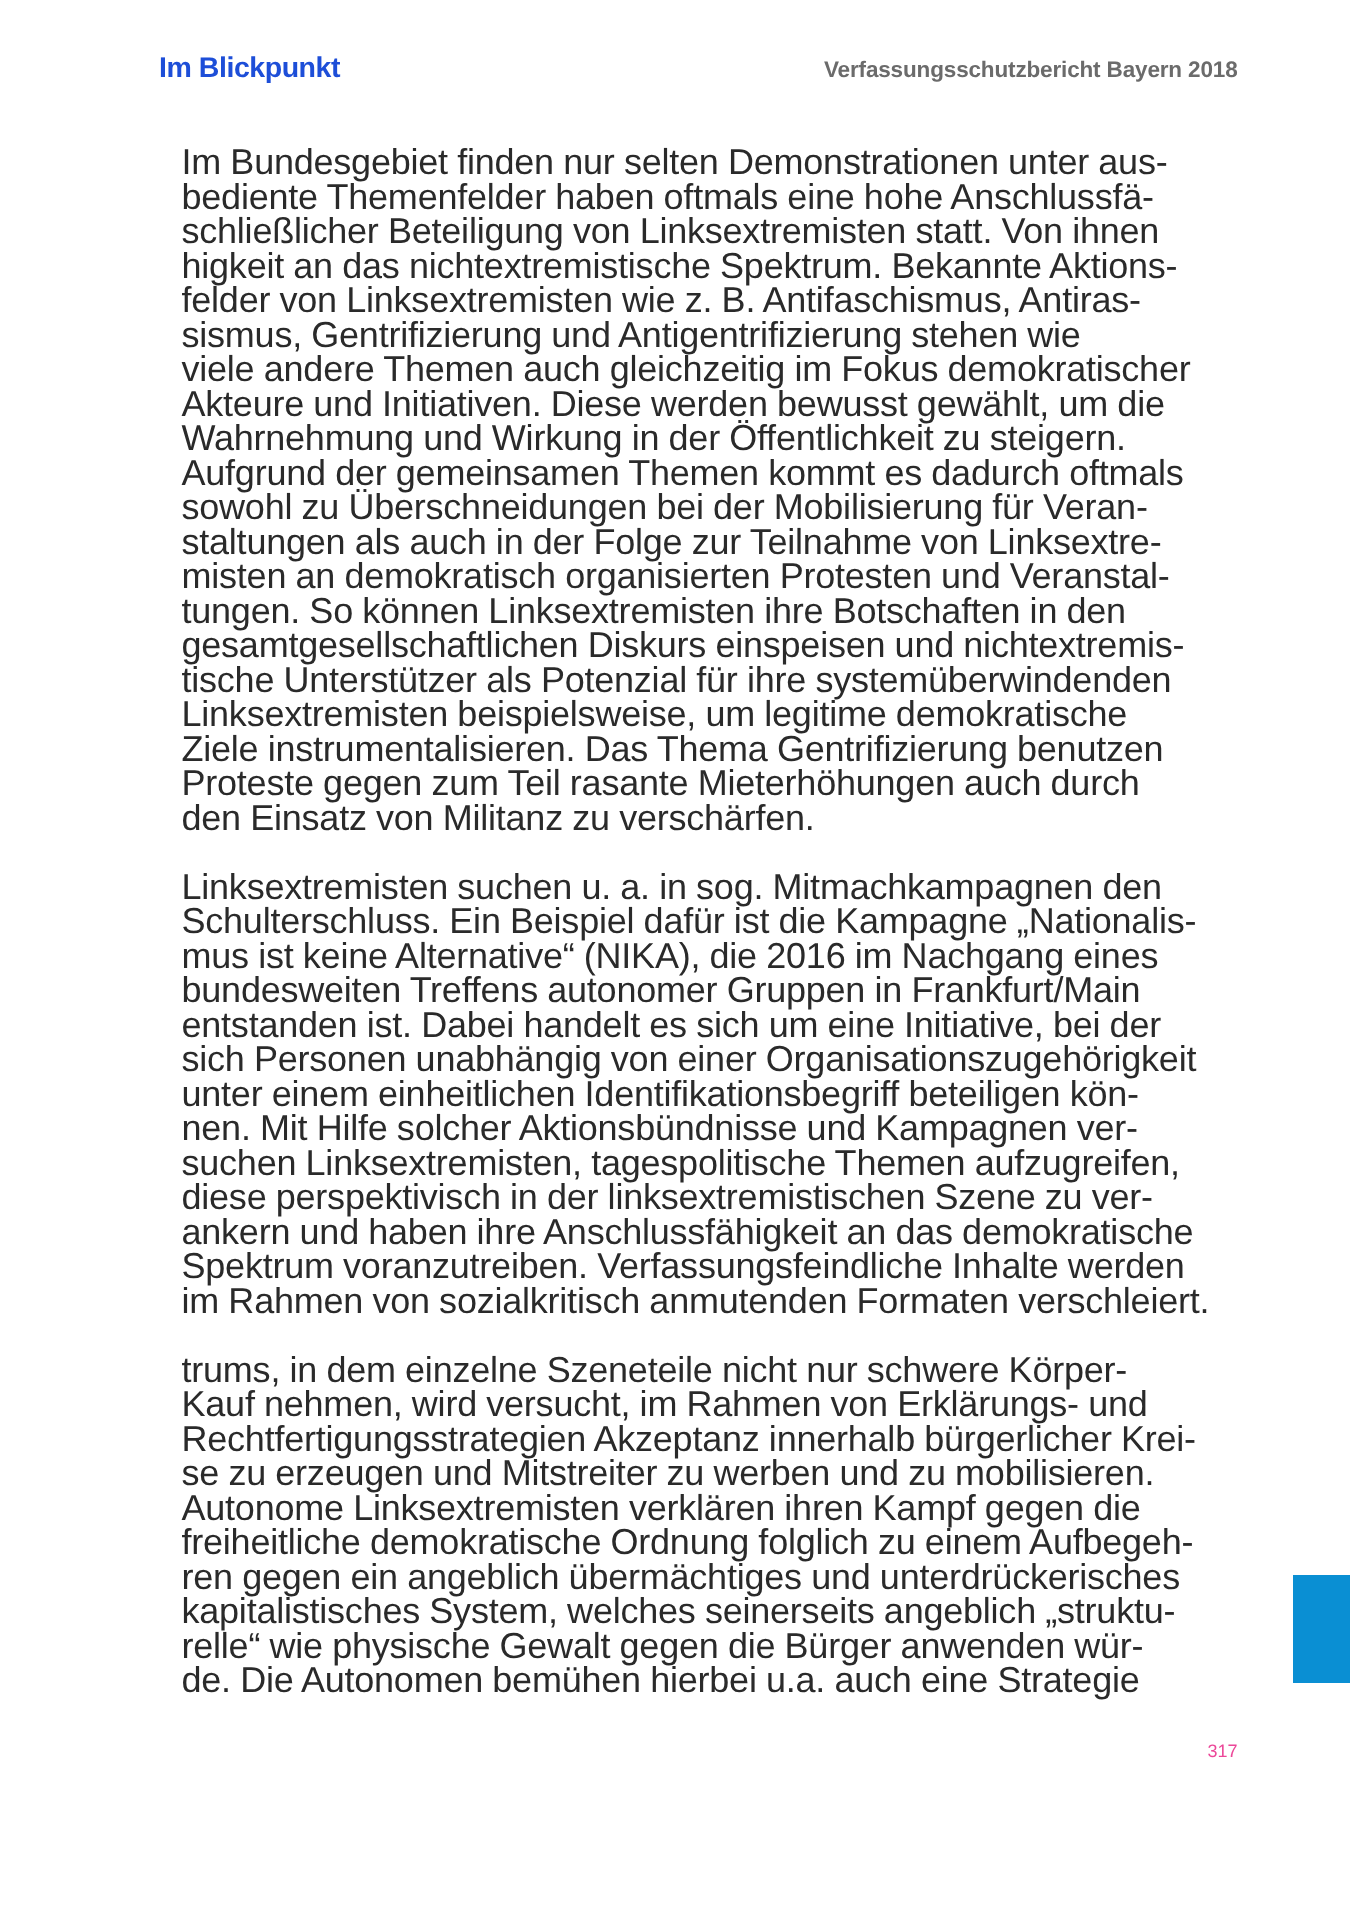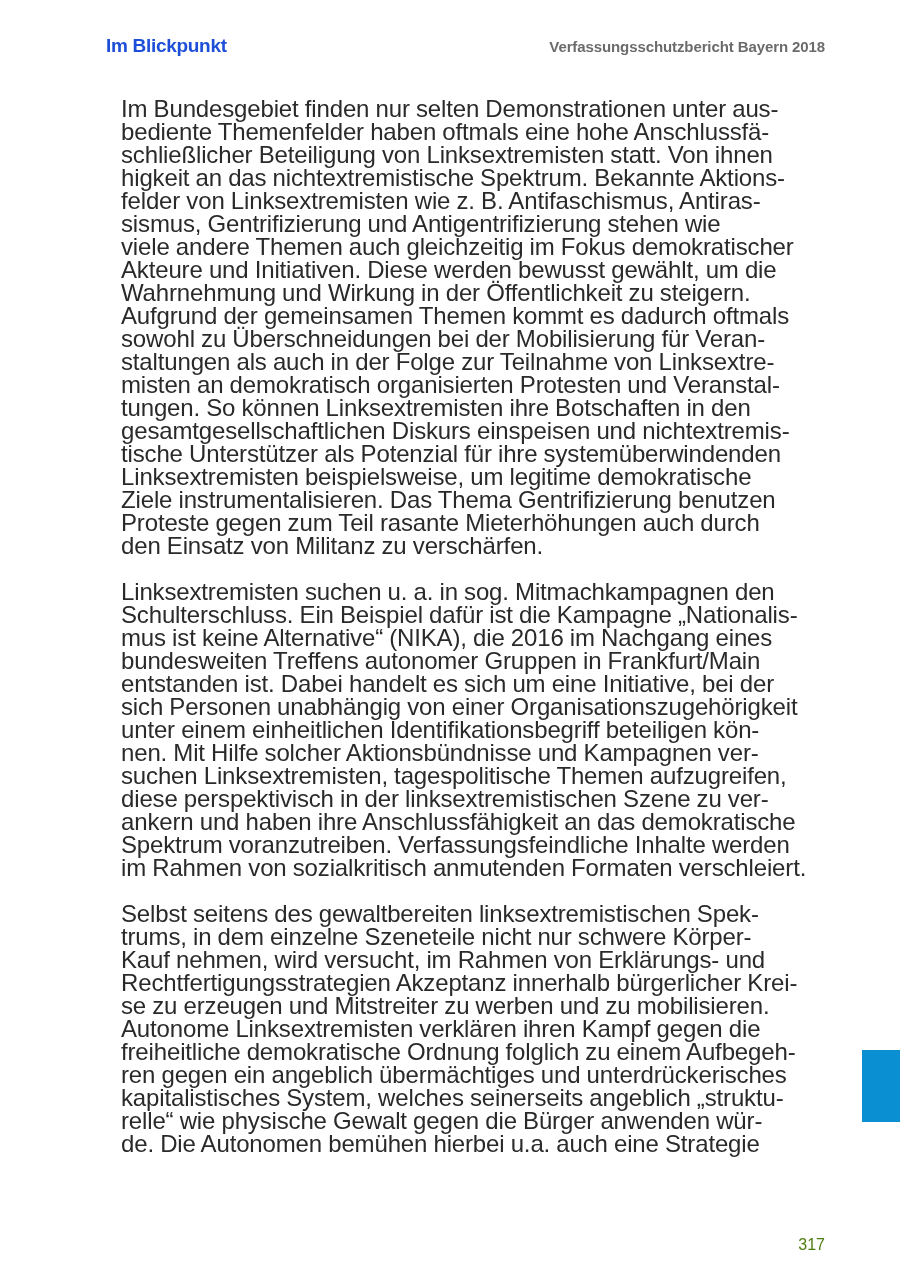--- a/index.html
+++ b/index.html
@@ -61,23 +61,23 @@
       position: absolute;
       left: 862px;
       top: 1050px;
       width: 38px;
       height: 72px;
       background: #0a8fd3;
     }
     .page-number {
       position: absolute;
       right: 75px;
-      top: 1236px;
-      font-size: 16px;
-      color: #4d7c0f;
+      top: 1160px;
+      font-size: 12px;
+      color: #ec4899;
     }
   </style>
 </head>
 <body>
 
 <div class="header-section">Im Blickpunkt</div>
 <div class="header-doc">Verfassungsschutzbericht Bayern 2018</div>
 
 <div class="body-col" id="body-col">
     <p>
@@ -111,21 +111,20 @@
       <span class="line">sich Personen unabhängig von einer Organisationszugehörigkeit</span>
       <span class="line">unter einem einheitlichen Identifikationsbegriff beteiligen kön-</span>
       <span class="line">nen. Mit Hilfe solcher Aktionsbündnisse und Kampagnen ver-</span>
       <span class="line">suchen Linksextremisten, tagespolitische Themen aufzugreifen,</span>
       <span class="line">diese perspektivisch in der linksextremistischen Szene zu ver-</span>
       <span class="line">ankern und haben ihre Anschlussfähigkeit an das demokratische</span>
       <span class="line">Spektrum voranzutreiben. Verfassungsfeindliche Inhalte werden</span>
       <span class="line last">im Rahmen von sozialkritisch anmutenden Formaten verschleiert.</span>
     </p>
     <p>
-      <span class="line">Selbst seitens des gewaltbereiten linksextremistischen Spek-</span>
       <span class="line">trums, in dem einzelne Szeneteile nicht nur schwere Körper-</span>
       <span class="line">Kauf nehmen, wird versucht, im Rahmen von Erklärungs- und</span>
       <span class="line">Rechtfertigungsstrategien Akzeptanz innerhalb bürgerlicher Krei-</span>
       <span class="line">se zu erzeugen und Mitstreiter zu werben und zu mobilisieren.</span>
       <span class="line">Autonome Linksextremisten verklären ihren Kampf gegen die</span>
       <span class="line">freiheitliche demokratische Ordnung folglich zu einem Aufbegeh-</span>
       <span class="line">ren gegen ein angeblich übermächtiges und unterdrückerisches</span>
       <span class="line">kapitalistisches System, welches seinerseits angeblich „struktu-</span>
       <span class="line">relle“ wie physische Gewalt gegen die Bürger anwenden wür-</span>
       <span class="line">de. Die Autonomen bemühen hierbei u.a. auch eine Strategie</span>

